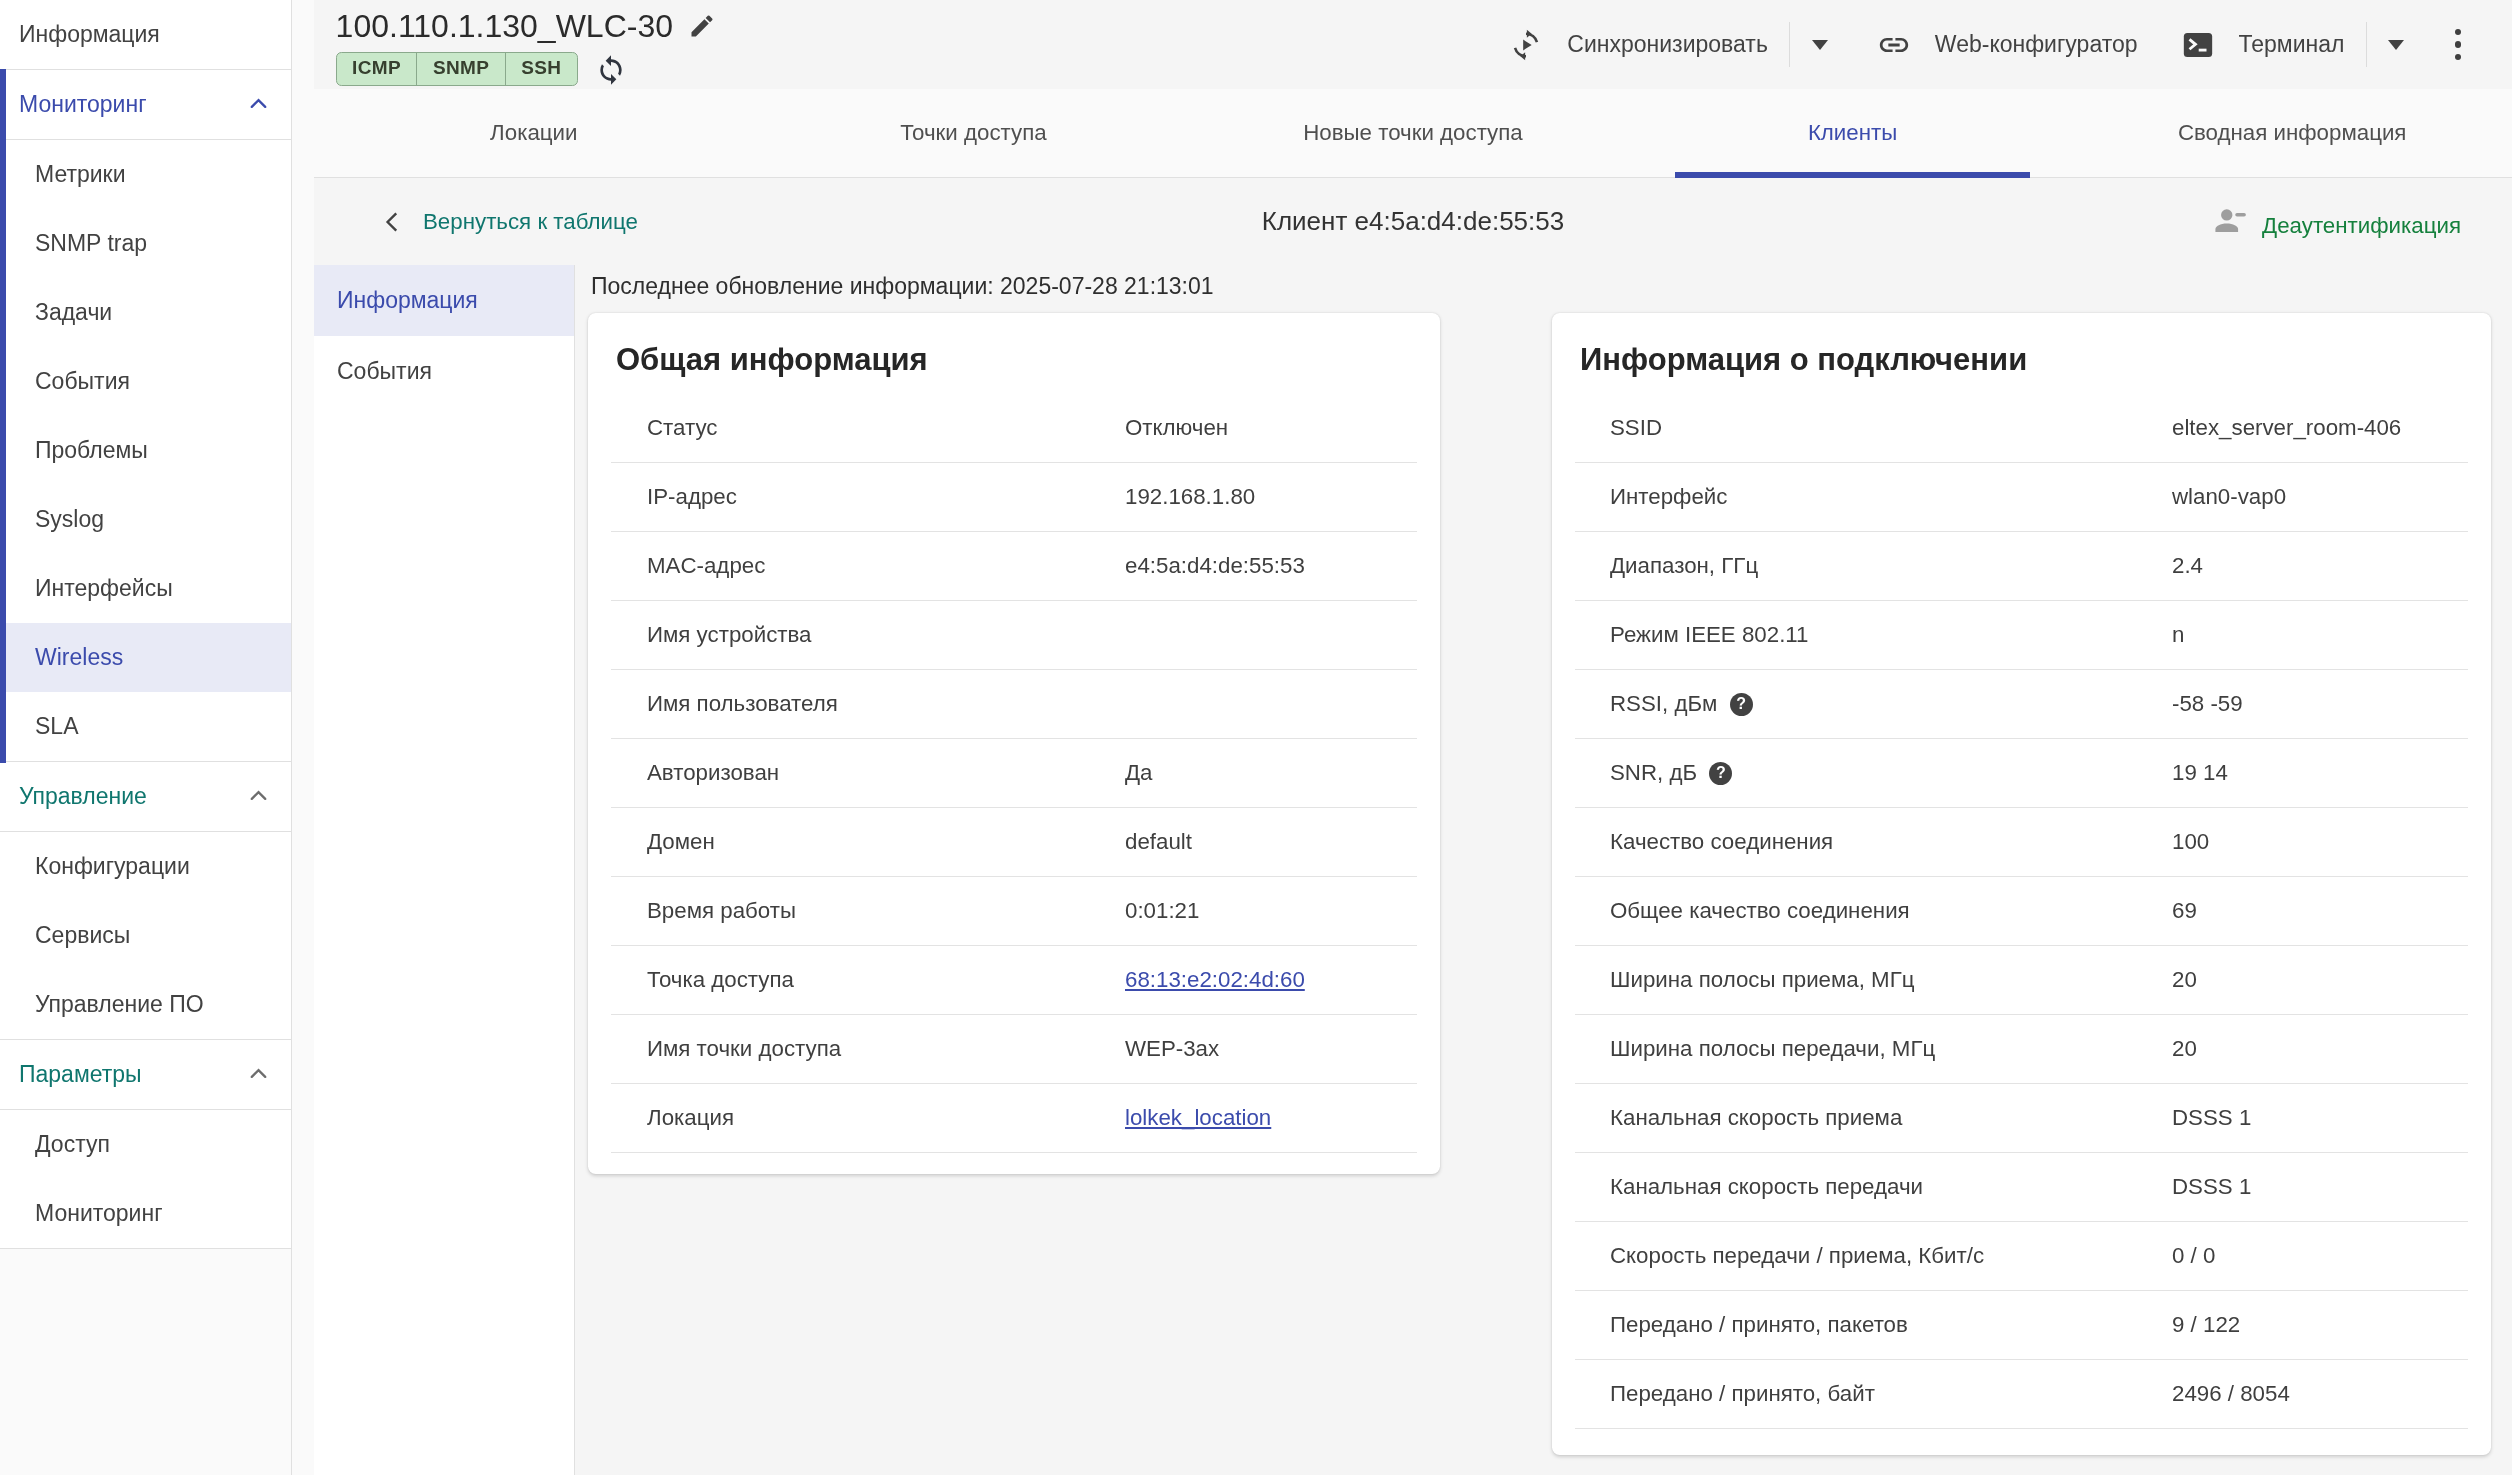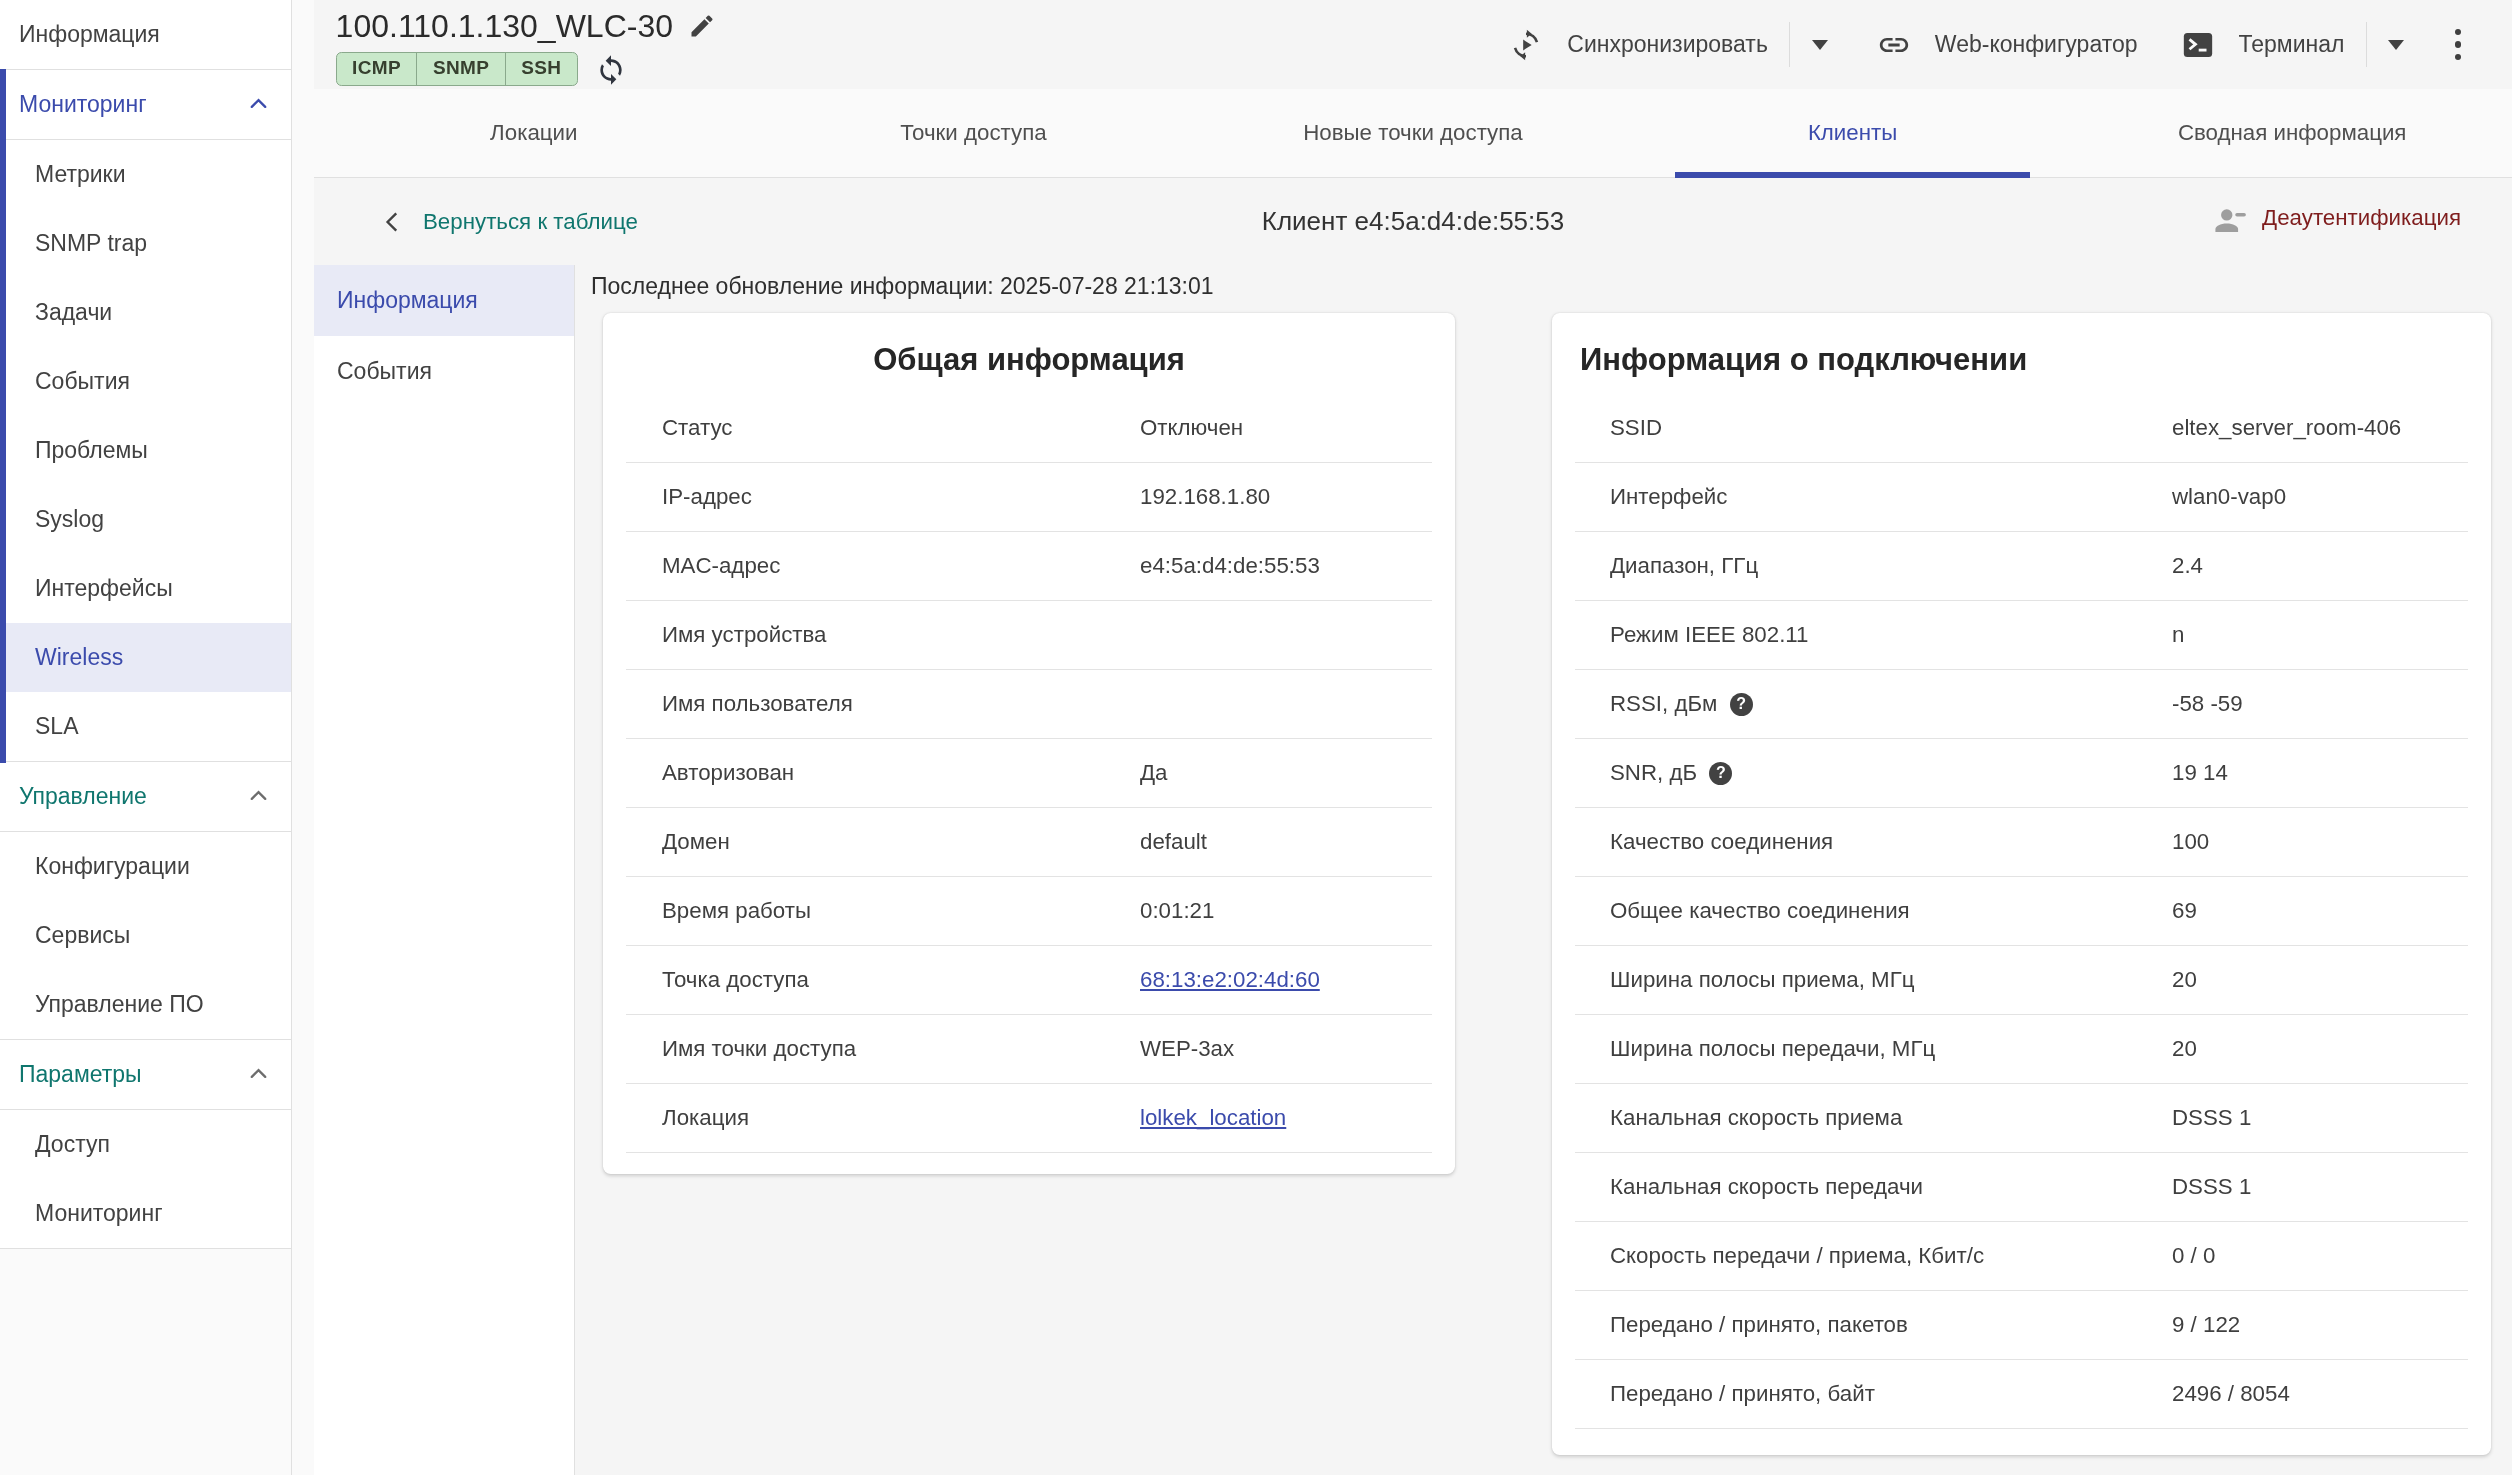--- a/index.html
+++ b/index.html
@@ -50,32 +50,32 @@
   
   .tabs{height:89px;background:#fafafa;border-bottom:0.8px solid #e0e0e0;display:flex;box-sizing:border-box;}
   .tab{flex:1;display:flex;align-items:center;justify-content:center;font-size:22.3px;color:#4f4f4f;position:relative;cursor:pointer;}
   .tab.active{color:#3b4bac;}
   .tab.active::after{content:"";position:absolute;left:42px;right:42px;bottom:-0.8px;height:5.4px;background:#3b4bac;}
 
   
   .subheader{height:87px;background:#f5f5f5;display:flex;align-items:center;position:relative;}
   .back-btn{display:flex;align-items:center;gap:17px;margin-left:60px;font-size:22.3px;color:#0f766e;background:none;border:none;cursor:pointer;}
   .client-title{position:absolute;left:50%;transform:translateX(-50%);font-size:26px;font-weight:500;color:#333333;white-space:nowrap;}
-  .deauth-btn{margin-left:auto;margin-right:45px;display:flex;align-items:flex-start;gap:14px;font-size:22.3px;color:#7f1d1d;background:none;border:none;cursor:default;}
+  .deauth-btn{margin-left:auto;margin-right:45px;display:flex;align-items:flex-end;gap:14px;font-size:22.3px;color:#15803d;background:none;border:none;cursor:default;}
 
   
   .content{position:absolute;top:265px;left:0;right:0;bottom:0;background:#f5f5f5;}
   .subnav{position:absolute;left:0;top:0;bottom:0;width:260px;background:#ffffff;border-right:0.8px solid #e0e0e0;}
   .subnav-item{height:71px;display:flex;align-items:center;padding-left:23px;font-size:23px;color:#424242;cursor:pointer;}
   .subnav-item.selected{background:#e8eaf6;color:#3b4bac;}
 
   .last-update{position:absolute;left:277px;top:7.7px;font-size:23px;color:#2e2e2e;}
 
   .card{position:absolute;background:#ffffff;border-radius:7.7px;box-shadow:0 1.5px 3.9px rgba(0,0,0,.16),0 0 1.5px rgba(0,0,0,.10);box-sizing:border-box;}
-  .card1{left:289px;top:48px;width:852px;height:861px;text-align:center;}
+  .card1{left:274px;top:48px;width:852px;height:861px;}
   .card2{left:1238px;top:48px;width:939px;height:1142px;}
   .card-title{margin:29px 28px 0;font-size:31px;font-weight:600;color:#262626;height:52px;}
   .rows{margin:0 23px;}
   .row{position:relative;height:69px;display:flex;align-items:center;border-bottom:0.8px solid #e3e3e3;box-sizing:border-box;}
   .card1 .row{padding-left:36px;}
   .card2 .row{padding-left:35px;}
   .row-label{font-size:22.3px;color:#3f3f3f;display:flex;align-items:center;gap:12.3px;}
   .row-value{position:absolute;font-size:22.3px;color:#3f3f3f;white-space:nowrap;}
   .card1 .row-value{left:514px;}
   .card2 .row-value{left:597px;}

